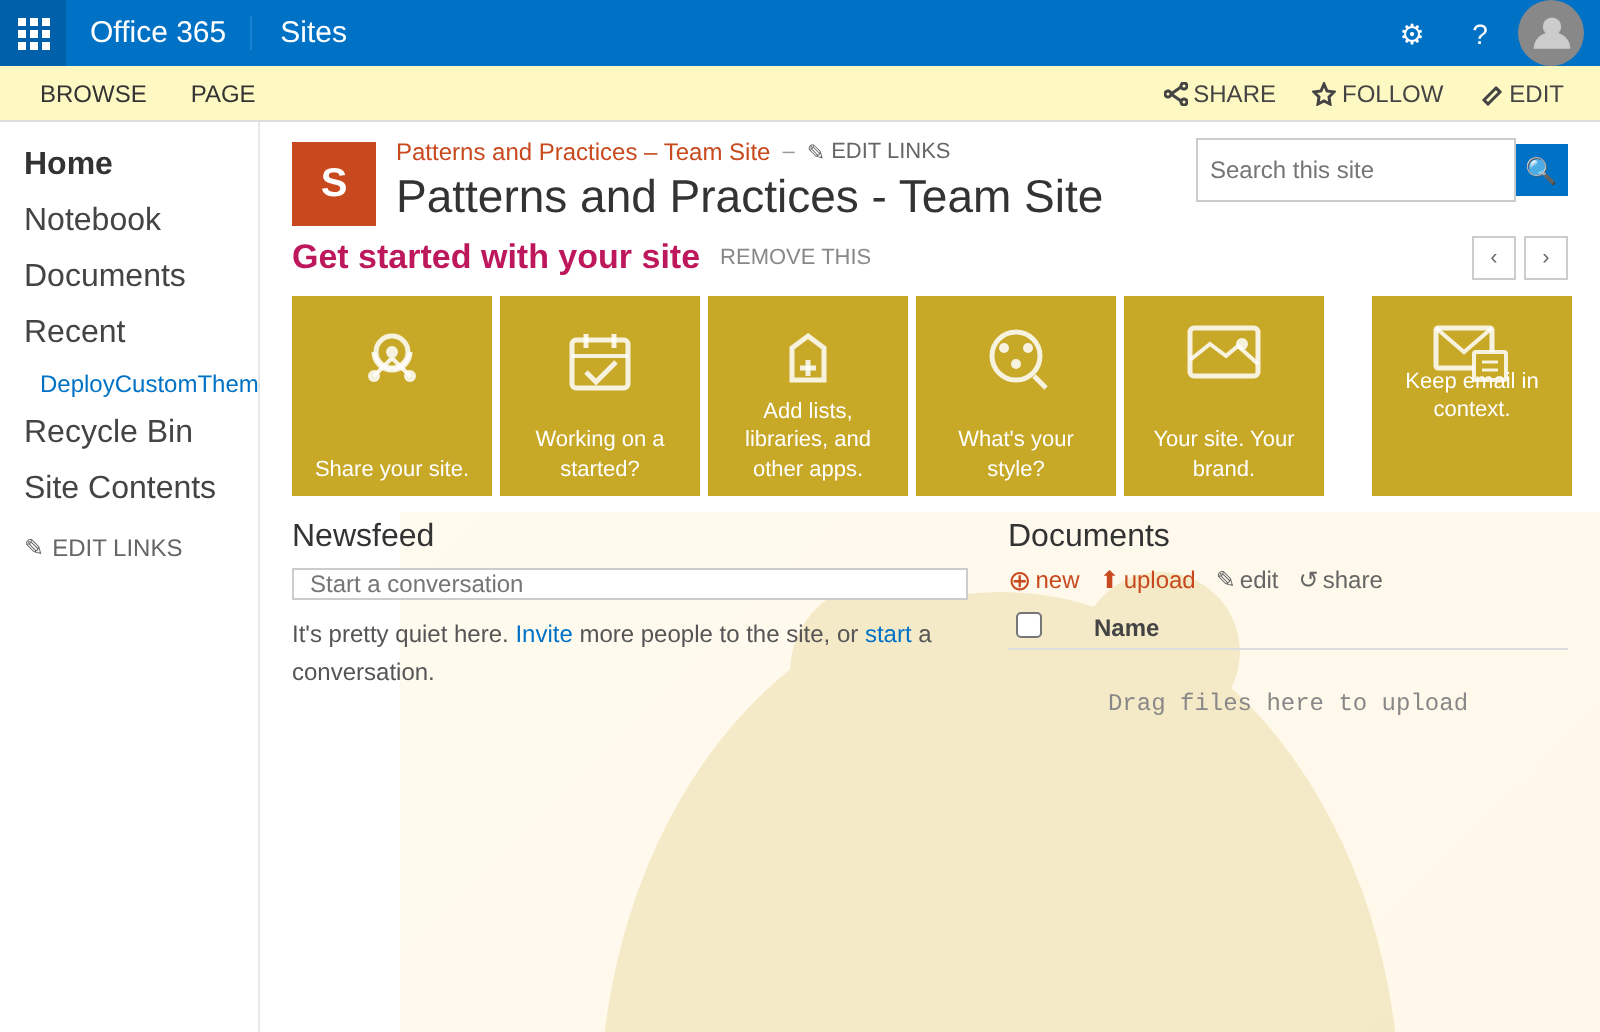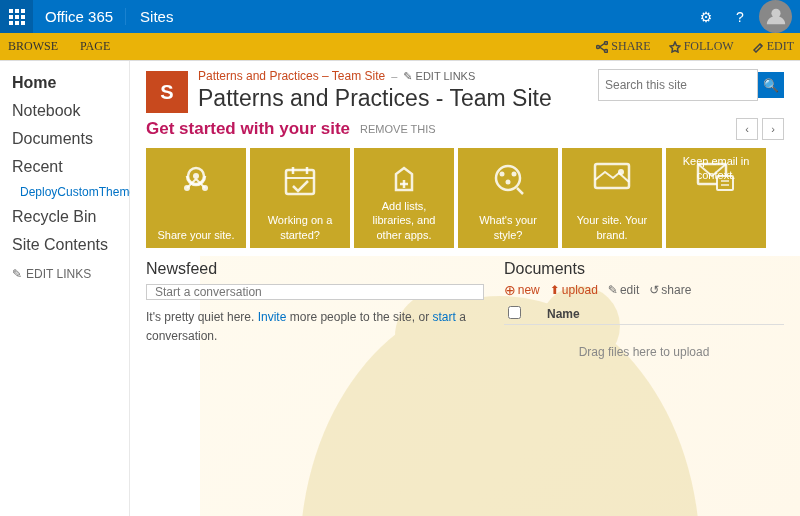--- a/index.html
+++ b/index.html
@@ -13,21 +13,21 @@
     #waffle-icon svg { width: 16px; height: 16px; }
     #app-title { padding: 0 12px; font-size: 15px; font-weight: 400; color: #fff; flex-shrink: 0; border-right: 1px solid #1a82d0; }
     #sites-label { padding: 0 14px; font-size: 15px; font-weight: 400; color: #fff; flex-shrink: 0; }
     #top-spacer { flex: 1; }
     #top-icons { display: flex; align-items: center; gap: 4px; padding-right: 8px; }
     .top-icon-btn { width: 30px; height: 33px; display: flex; align-items: center; justify-content: center; cursor: pointer; color: #fff; font-size: 14px; }
     #user-avatar { width: 33px; height: 33px; background: #888; border-radius: 50%; display: flex; align-items: center; justify-content: center; cursor: pointer; overflow: hidden; }
 
     
     #nav-bar {
-      display: flex; align-items: center; background: #eab308; height: 28px; border-bottom: 1px solid #ddd; padding: 0 0; gap: 6px; font-family: Liberation Serif, serif;
+      display: flex; align-items: center; background: #fef9c3; height: 28px; border-bottom: 1px solid #ddd; padding: 0 12px; gap: 6px;
     }
     .nav-btn { font-size: 12px; color: #333; padding: 0 8px; cursor: pointer; height: 28px; display: flex; align-items: center; }
     #nav-spacer { flex: 1; }
     .action-btn { display: flex; align-items: center; gap: 3px; font-size: 12px; color: #444; cursor: pointer; padding: 0 6px; }
     .action-btn svg { width: 12px; height: 12px; }
 
     
     #main-wrapper { display: flex; height: calc(516px - 33px - 28px); }
 
     
@@ -90,21 +90,21 @@
     #newsfeed-hint a { color: #0072c6; text-decoration: none; cursor: pointer; }
 
     
     #documents-section { width: 280px; flex-shrink: 0; }
     #documents-title { font-size: 16px; font-weight: 400; color: #333; margin-bottom: 4px; }
     #doc-actions { display: flex; align-items: center; gap: 12px; margin-bottom: 6px; }
     .doc-action { display: flex; align-items: center; gap: 3px; font-size: 12px; color: #c8491e; cursor: pointer; }
     .doc-action.grey { color: #666; }
     #doc-table { width: 100%; border-collapse: collapse; }
     #doc-table th { font-size: 12px; color: #444; text-align: left; padding: 2px 4px; border-bottom: 1px solid #ddd; }
-    #doc-table td { font-size: 12px; color: #666; padding: 2px 4px; }
+    #doc-table td { font-size: 12px; color: #666; padding: 2px 4px; font-family: Liberation Mono, monospace; }
   </style>
 </head>
 <body>
 
 <div id="top-bar">
   <div id="waffle-icon">
     <svg viewBox="0 0 16 16" fill="white">
       <rect x="0" y="0" width="4" height="4"></rect>
         <rect x="6" y="0" width="4" height="4"></rect>
         <rect x="12" y="0" width="4" height="4"></rect>
@@ -283,21 +283,21 @@
           <div style="position:absolute;top:12px;left:50%;transform:translateX(-50%);">
             <svg width="42" height="36" viewBox="0 0 42 36" fill="none">
               <rect x="4" y="4" width="34" height="24" rx="2" stroke="rgba(255,255,255,0.85)" stroke-width="2.5"></rect>
               <path d="M4 20 L14 12 L22 18 L28 13 L38 22" stroke="rgba(255,255,255,0.85)" stroke-width="2" fill="none"></path>
               <circle cx="30" cy="12" r="3" fill="rgba(255,255,255,0.85)"></circle>
             </svg>
           </div>
           <span class="tile-label" style="font-size:11px;color:#fff;text-align:center;line-height:1.3;">Your site. Your brand.</span>
         </div>
 
-        <div class="tile" style="width:100px;height:100px;background:#c8a827;display:flex;flex-direction:column;align-items:center;justify-content:flex-start;padding:6px;cursor:pointer;position:relative;flex-shrink:0;">
+        <div class="tile" style="width:100px;height:100px;background:#c8a827;display:flex;flex-direction:column;align-items:center;justify-content:center;padding:6px;cursor:pointer;position:relative;flex-shrink:0;margin-left:20px;">
           <div style="position:absolute;top:12px;left:50%;transform:translateX(-50%);">
             <svg width="42" height="36" viewBox="0 0 42 36" fill="none">
               <rect x="3" y="4" width="28" height="20" rx="1" stroke="rgba(255,255,255,0.85)" stroke-width="2.5"></rect>
               <polyline points="3,4 17,16 31,4" stroke="rgba(255,255,255,0.85)" stroke-width="2" fill="none"></polyline>
               <rect x="22" y="16" width="16" height="14" rx="1" fill="#c8a827" stroke="rgba(255,255,255,0.85)" stroke-width="2"></rect>
               <line x1="26" y1="21" x2="34" y2="21" stroke="rgba(255,255,255,0.85)" stroke-width="1.5"></line>
               <line x1="26" y1="25" x2="34" y2="25" stroke="rgba(255,255,255,0.85)" stroke-width="1.5"></line>
             </svg>
           </div>
           <span class="tile-label" style="font-size:11px;color:#fff;text-align:center;line-height:1.3;">Keep email in context.</span>

